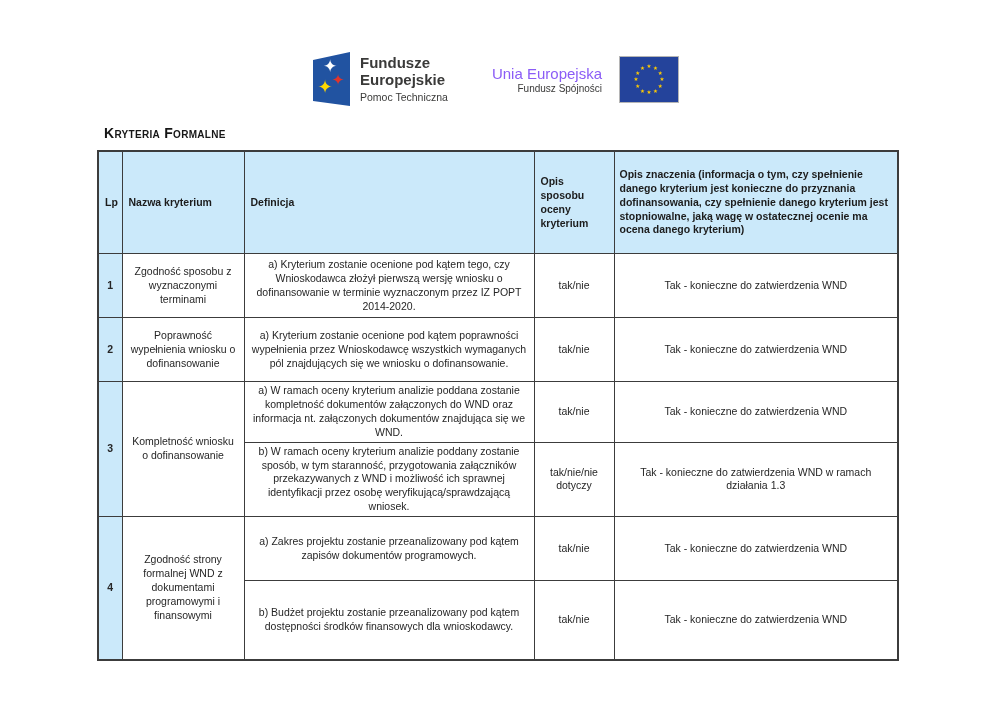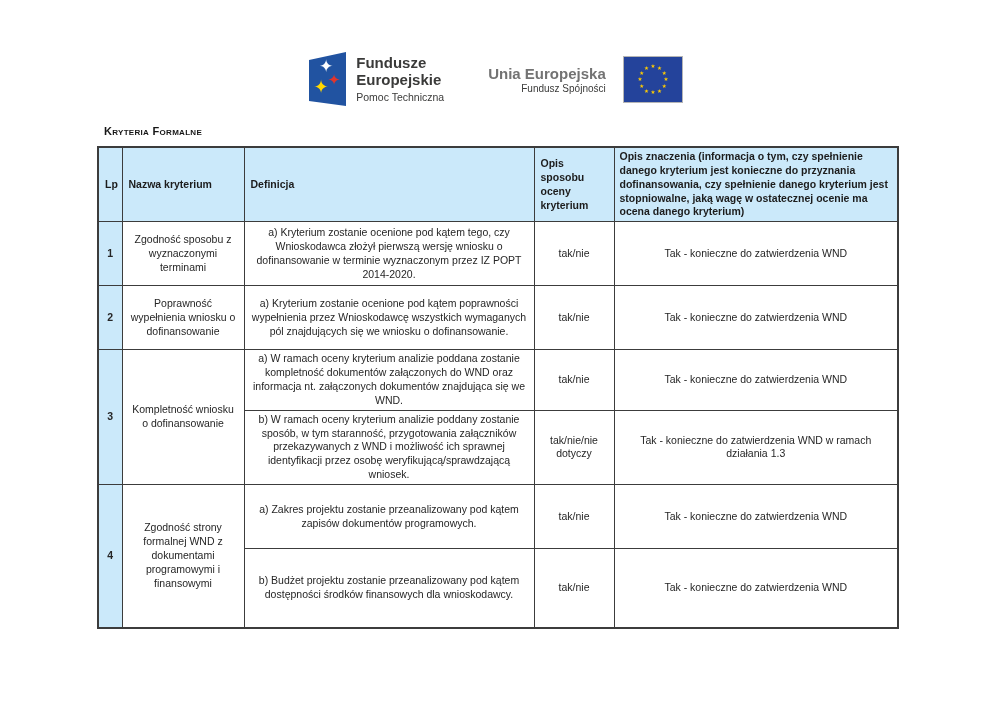--- a/index.html
+++ b/index.html
@@ -12,27 +12,27 @@
   .page { position: relative; width: 992px; height: 702px; background: #ffffff; overflow: hidden; }
 
   
   .logo-bar { display: flex; justify-content: center; align-items: center; gap: 44px; padding-top: 52px; }
   .logo-fe { display: flex; align-items: center; gap: 10px; }
   .fe-flag svg, .eu-flag svg { display: block; }
   .fe-title { font-weight: bold; font-size: 15px; line-height: 1.08; color: #3a3a39; }
   .fe-sub { font-size: 10.5px; color: #3a3a39; margin-top: 3px; }
   .logo-eu { display: flex; align-items: center; gap: 17px; }
   .eu-text { text-align: right; }
-  .eu-title { font-weight: bold; font-size: 15px; color: #737373; }
+  .eu-title { font-weight: normal; font-size: 15px; color: #8b5cf6; }
   .eu-sub { font-size: 10px; color: #3a3a39; margin-top: 1px; }
 
   
   .heading {
     margin: 19px 0 0 104px;
-    font-size: 11px; font-weight: bold;
+    font-size: 14px; font-weight: bold;
     font-variant: small-caps; letter-spacing: 0.3px;
     color: #161616;
   }
 
   
   table.criteria {
     border-collapse: collapse; table-layout: fixed;
     width: 800px; margin: 9px 0 0 97px;
     border: 2px solid #3c3c3c;
   }
@@ -41,21 +41,21 @@
     font-size: 10.5px; line-height: 1.32;
     vertical-align: middle;
     padding: 2px 6px;
     overflow: hidden;
   }
   .criteria th {
     background: #cbe9fa;
     font-weight: bold; text-align: left;
     color: #1c1c1c;
   }
-  .criteria th.sig-h { padding: 2px 5px; }
+  .criteria th.sig-h { padding: 16px 5px; }
   .criteria td { text-align: center; background: #ffffff; }
   .criteria td.lp {
     background: #cbe9fa; font-weight: bold;
   }
 </style>
 </head>
 <body>
 
 <div class="page">
 

